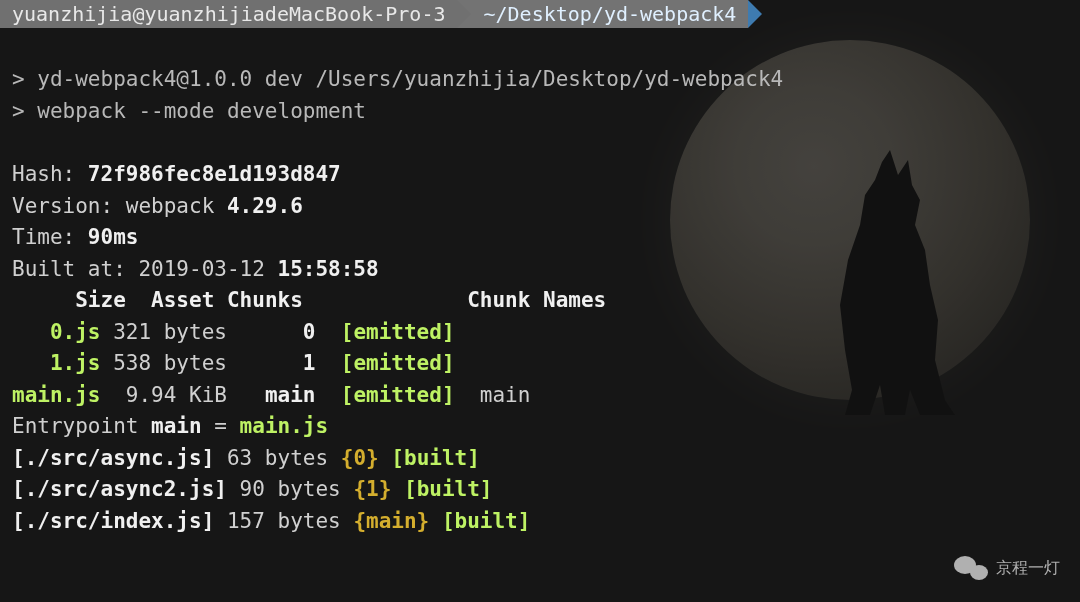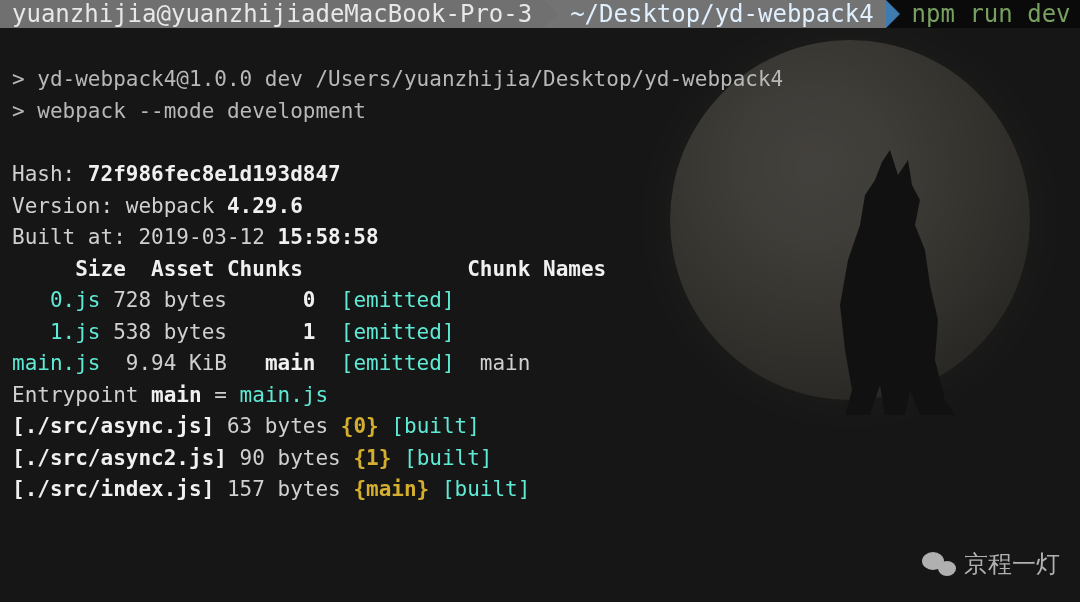--- a/index.html
+++ b/index.html
@@ -36,21 +36,21 @@
     .wolf {
       position: absolute;
       bottom: 20px;
       right: 60px;
       width: 200px;
       height: 280px;
     }
     .prompt-bar {
       display: flex;
       height: 28px;
-      font-size: 24px;
+      font-size: 20px;
       white-space: nowrap;
     }
     .prompt-seg {
       display: flex;
       align-items: center;
       padding: 0 12px;
       position: relative;
     }
     .prompt-seg.user { background: #707070; color: #e8e8e8; }
     .prompt-seg.path { background: #737373; color: #e0f0ff; }
@@ -71,31 +71,31 @@
     .prompt-seg.cmd { padding-left: 26px; }
     .terminal-body {
       padding: 4px 8px 0 12px;
       position: relative;
       z-index: 2;
     }
     .line { white-space: pre; }
     .blank { height: 32px; }
     .bold { font-weight: bold; color: #f0f0f0; }
     .yellow-bold { color: #d4ae2e; font-weight: bold; }
-    .green-bold { color: #5eead4; font-weight: normal; }
+    .green-bold { color: #bef264; font-weight: bold; }
     .dim { color: #b8b8b8; }
     .watermark {
       position: absolute;
       bottom: 20px;
       right: 20px;
       display: flex;
       align-items: center;
       gap: 8px;
       color: #b0b0b0;
-      font-size: 24px;
+      font-size: 16px;
       font-family: sans-serif;
       z-index: 3;
     }
     .wechat-icon {
       width: 34px;
       height: 28px;
       position: relative;
     }
     .wechat-icon::before, .wechat-icon::after {
       content: "";
@@ -117,39 +117,37 @@
   </svg>
 </div>
 
 <div class="prompt-bar">
   <div class="prompt-seg user">
       <span>yuanzhijia@yuanzhijiadeMacBook-Pro-3</span>
     </div>
   <div class="prompt-seg path">
       <span>~/Desktop/yd-webpack4</span>
     </div>
-  <div class="prompt-seg cmd">
-      <span>npm run dev</span>
-    </div>
 </div>
 
 <div class="terminal-body">
   <div class="blank"></div>
   <div class="line"><span class="dim">&gt; </span><span class="dim">yd-webpack4@1.0.0 dev /Users/yuanzhijia/Desktop/yd-webpack4</span></div>
   <div class="line"><span class="dim">&gt; </span><span class="dim">webpack --mode development</span></div>
   <div class="blank"></div>
   <div class="line"><span>Hash: </span><span class="bold">72f986fec8e1d193d847</span></div>
   <div class="line"><span>Version: webpack </span><span class="bold">4.29.6</span></div>
+  <div class="line"><span>Time: </span><span class="bold">90ms</span></div>
   <div class="line"><span>Built at: 2019-03-12 </span><span class="bold">15:58:58</span></div>
 
   <div class="row">
     <span class="bold">     Size</span><span class="bold">  Asset</span><span class="bold"> Chunks</span><span class="bold">            </span><span class="bold"> Chunk Names</span>
   </div>
   <div class="row">
-    <span class="green-bold">   0.js</span><span> 728 bytes</span><span class="bold">      0</span><span class="green-bold">  [emitted]</span><span>  </span>
+    <span class="green-bold">   0.js</span><span> 321 bytes</span><span class="bold">      0</span><span class="green-bold">  [emitted]</span><span>  </span>
   </div>
   <div class="row">
     <span class="green-bold">   1.js</span><span> 538 bytes</span><span class="bold">      1</span><span class="green-bold">  [emitted]</span><span>  </span>
   </div>
   <div class="row">
     <span class="green-bold">main.js</span><span>  9.94 KiB</span><span class="bold">   main</span><span class="green-bold">  [emitted]</span><span>  main</span>
   </div>
 
   <div class="line"><span>Entrypoint </span><span class="bold">main</span><span> = </span><span class="green-bold">main.js</span></div>
 

